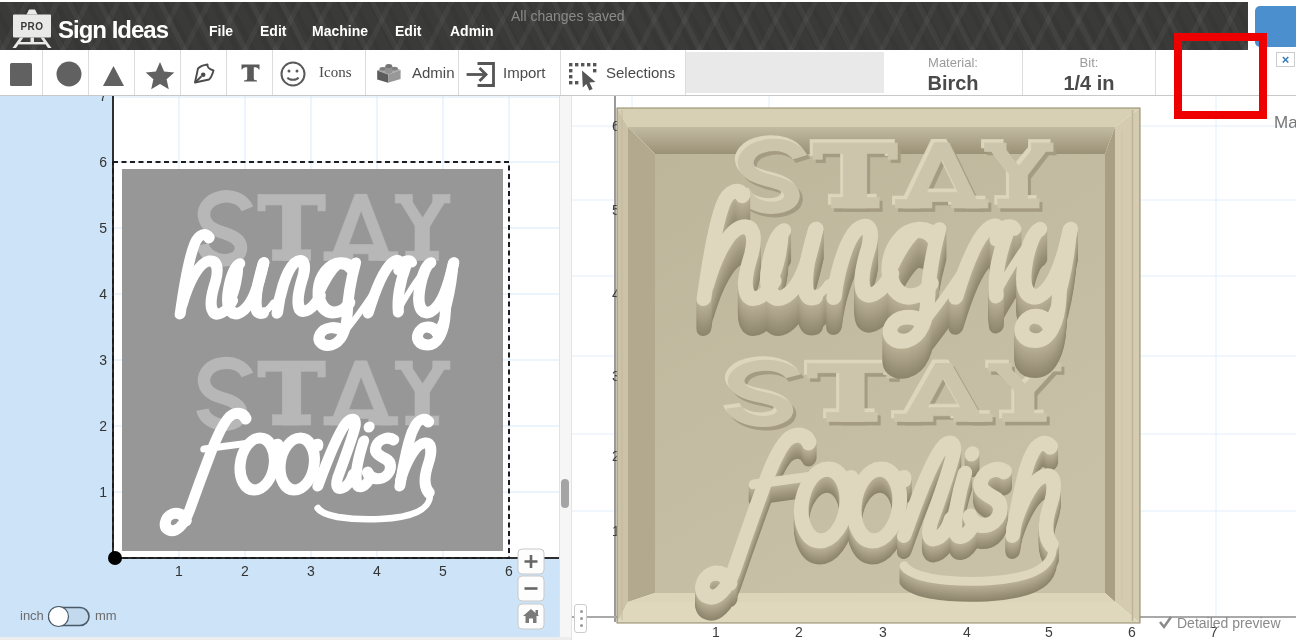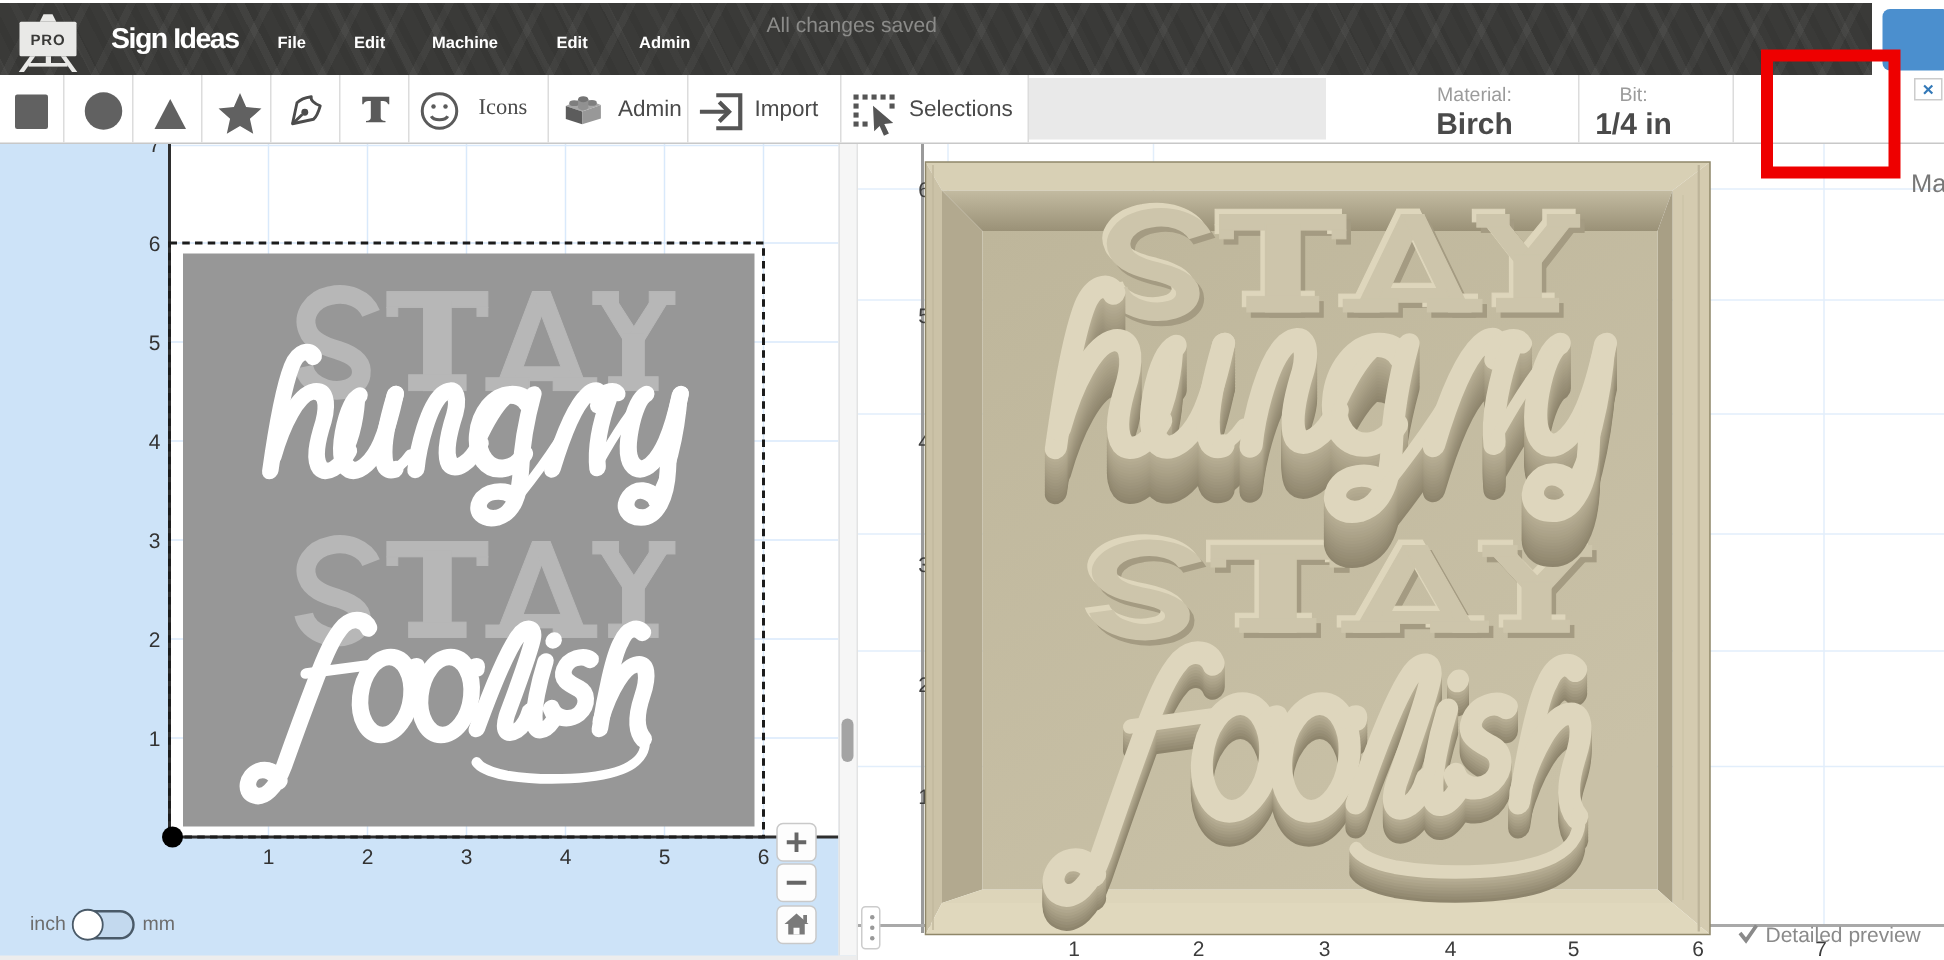--- a/index.html
+++ b/index.html
@@ -8,22 +8,22 @@
   .abs { position:absolute; }
   
   #header { position:absolute; left:0; top:0; width:1248px; height:50px; filter:opacity(0.999);
     background-color:#3a3a38;
     background-image:
       repeating-linear-gradient(63deg, rgba(255,255,255,0.04) 0 5px, rgba(255,255,255,0) 5px 27px),
       repeating-linear-gradient(-63deg, rgba(255,255,255,0.04) 0 5px, rgba(255,255,255,0) 5px 27px),
       repeating-linear-gradient(63deg, rgba(0,0,0,0.06) 13px 18px, rgba(0,0,0,0) 18px 27px);
   }
   #header:before { content:""; position:absolute; left:0; top:0; width:100%; height:2px; background:#fff; }
-  #title { position:absolute; left:74px; top:16px; color:#fff; font-size:19px; font-weight:bold; letter-spacing:-1px; }
-  .menu { position:absolute; top:23px; color:#fff; font-size:11px; font-weight:bold; }
+  #title { position:absolute; left:58px; top:16px; color:#fff; font-size:24px; font-weight:bold; letter-spacing:-1px; }
+  .menu { position:absolute; top:23px; color:#fff; font-size:14px; font-weight:bold;margin-left:24px; }
   #saved { position:absolute; left:511px; top:8px; color:#8b8b89; font-size:14px; font-weight:normal; }
   #bluebtn { position:absolute; left:1255px; top:6px; width:45px; height:41px; background:#4b8fce; border-radius:5px; }
   
   #toolbar { position:absolute; left:0; top:50px; width:1296px; height:46px; background:#fff; filter:opacity(0.999);
     border-bottom:1px solid #c8c8c8; }
   .cell { position:absolute; top:0; height:45px; border-right:1px solid #dcdcdc; }
   .tlabel { position:absolute; font-size:15px; color:#4a4a4a; top:14px; }
   .mcell { position:absolute; top:0; height:45px; border-right:1px solid #dcdcdc; text-align:center; }
   .mlab { font-size:13px; color:#9b9b9b; margin-top:5px; }
   .mval { font-size:20px; color:#4a4a4a; font-weight:bold; margin-top:2px; }
@@ -127,21 +127,21 @@
         <rect x="593" y="19" width="3.4" height="3.4"></rect>
       <rect x="575" y="31" width="3.4" height="3.4"></rect>
       <path d="M582,20.5 L595.5,32 L589.5,32.6 L592.6,39 L589.3,40.5 L586.4,34 L582.8,37.5 Z"></path>
     </g>
   </svg>
   <span class="tlabel" style="left:319px;font-family:Liberation Serif, serif;">Icons</span>
   <span class="tlabel" style="left:412px;">Admin</span>
   <span class="tlabel" style="left:503px;">Import</span>
   <span class="tlabel" style="left:606px;">Selections</span>
   <div id="graypanel"></div>
-  <div class="mcell" style="left:884px; width:139px;margin-left:30px;">
+  <div class="mcell" style="left:884px; width:139px;">
     <div class="mlab">Material:</div>
     <div class="mval">Birch Plywood</div>
   </div>
   <div class="mcell" style="left:1023px; width:133px;">
     <div class="mlab">Bit:</div>
     <div class="mval">1/4 in</div>
   </div>
   <div id="closex">×</div>
 </div>
 <div id="lcanvas">

